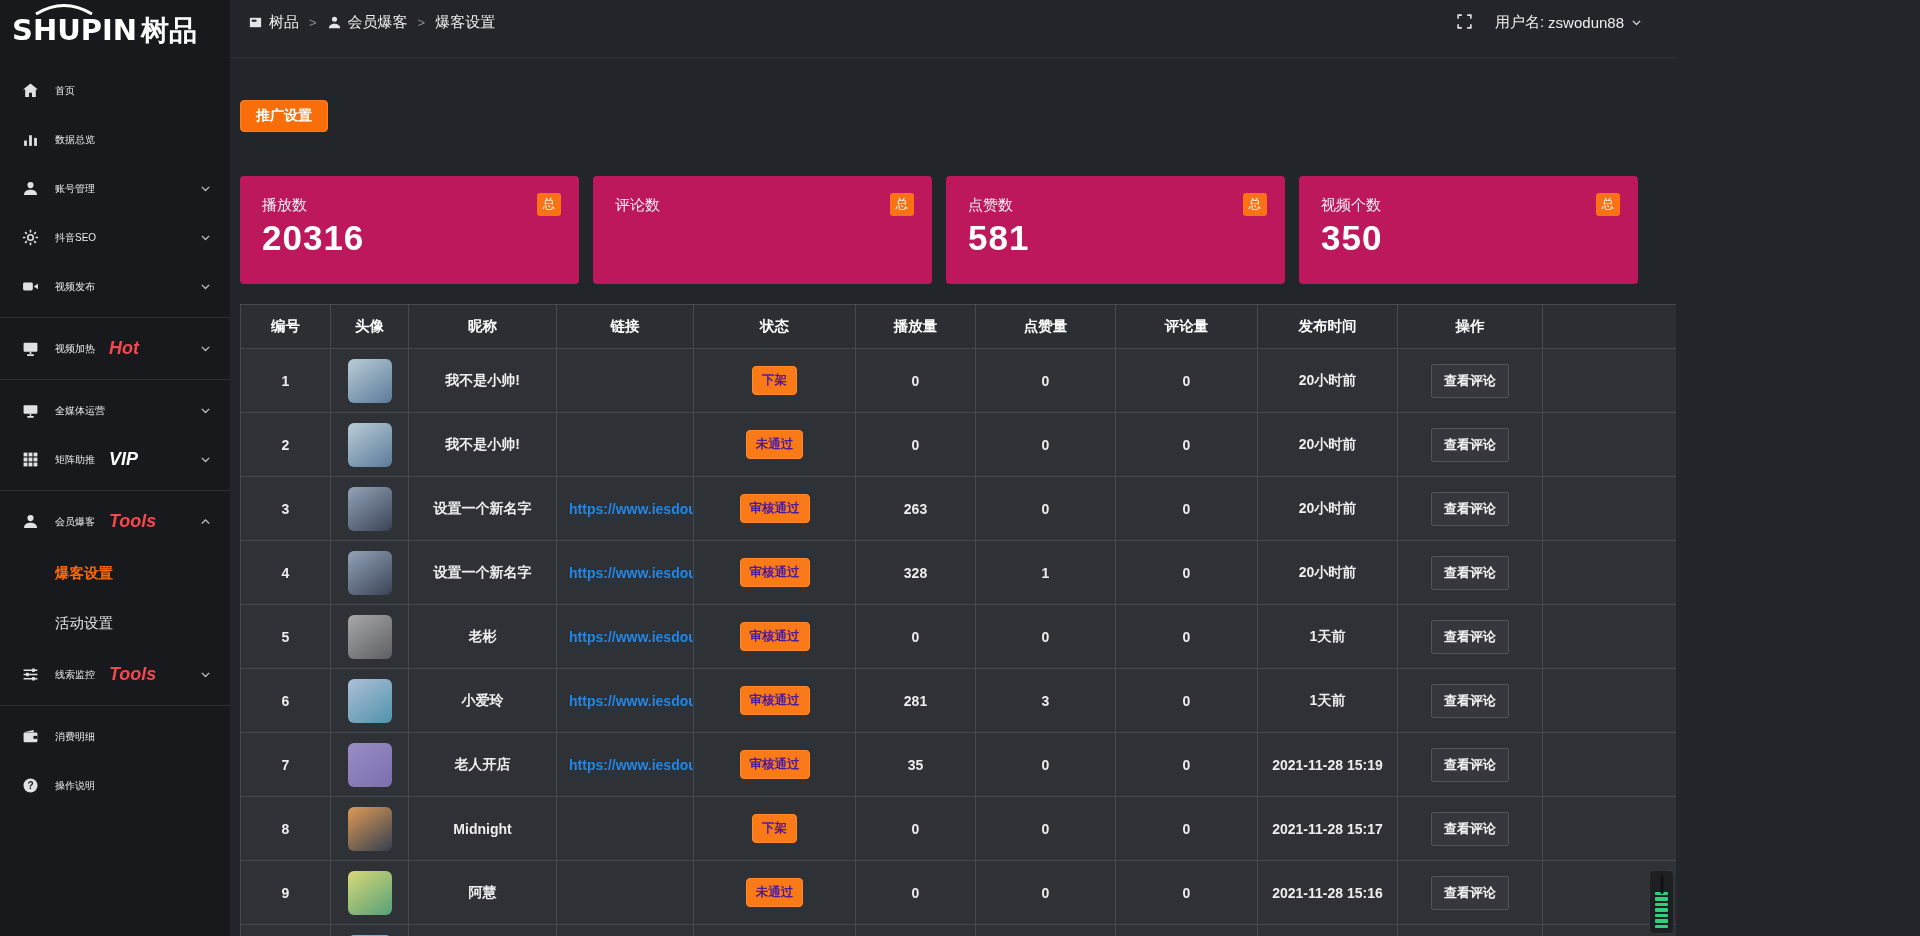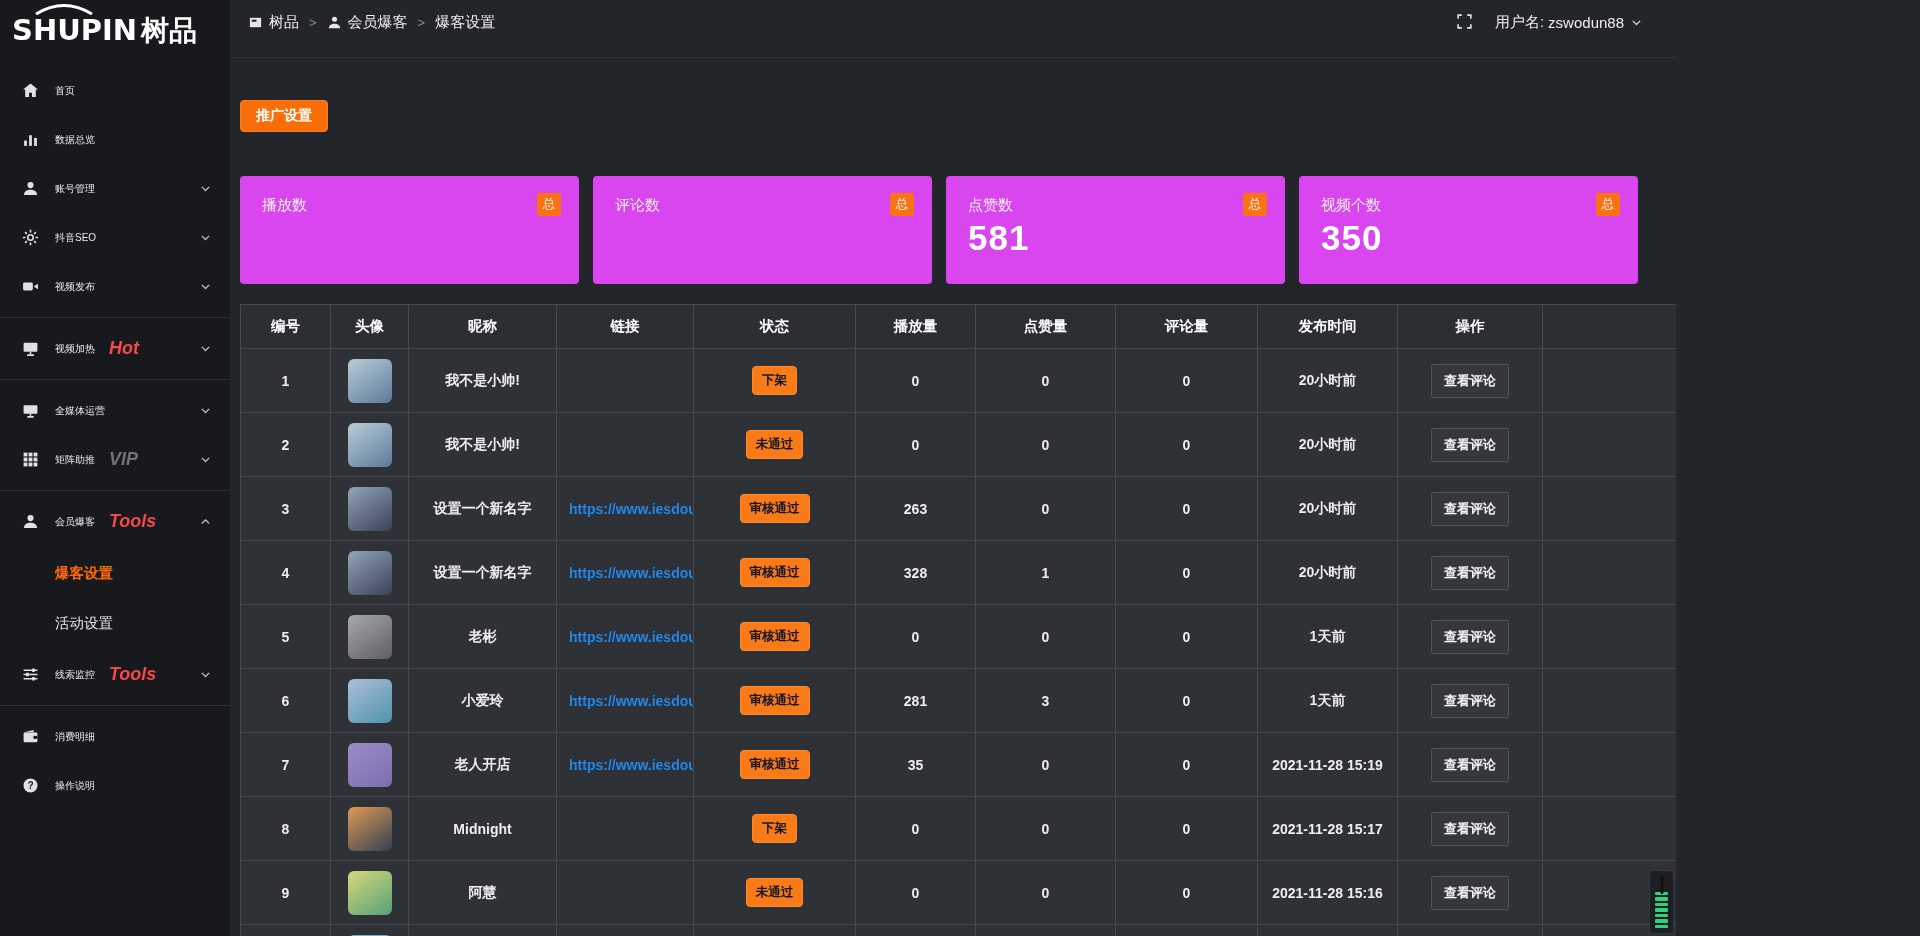--- a/index.html
+++ b/index.html
@@ -12,21 +12,21 @@
   .logo { position:relative; height:58px; padding:12px 0 0 12px; white-space:nowrap; cursor:pointer; }
   .logo-arc { position:absolute; left:32px; top:3px; }
   .logo-en { font-size:29px; font-weight:800; letter-spacing:0; color:#fff; font-family:"DejaVu Sans","Liberation Sans",sans-serif; }
   .logo-cn { font-size:28px; font-weight:800; color:#fff; margin-left:4px; }
   .menu { padding-top:8px; }
   .mi { display:flex; align-items:center; height:49px; padding:0 18px 0 22px; cursor:pointer; }
   .mic { width:18px; height:17px; color:#dfe1e4; display:inline-flex; }
   .mil { margin-left:15px; font-size:10px; color:#e9eaec; }
   .tag { margin-left:14px; font-size:18px; font-weight:bold; font-style:italic; }
   .tag.red  { color:#f5484d; }
-  .tag.gold { color:#737373; }
+  .tag.gold { color:#ffffff; }
   .chev { margin-left:auto; color:#b9bcc0; display:inline-flex; }
   .mdiv { height:1px; background:#2b2e33; margin:6px 0; }
   .sub { padding:2px 0 2px 0; }
   .si { height:50px; line-height:50px; padding-left:55px; font-size:14.5px; color:#e3e5e8; cursor:pointer; }
   .si.act { color:#ff6a00; font-weight:bold; }
 
   
   .main { flex:1; display:flex; flex-direction:column; background:#222529; overflow:hidden; }
   .topbar { height:58px; min-height:58px; display:flex; align-items:center;
     border-bottom:1px solid #2f3237; padding:0 33px 0 18px; }
@@ -39,37 +39,37 @@
   .user { display:flex; align-items:center; gap:4px; font-size:15px; color:#eceef0; cursor:pointer; }
   .user .chev2 { display:inline-flex; color:#cfd1d4; margin-left:2px; }
 
   .content { flex:1; padding:0 38px 0 10px; overflow:hidden; }
 
   .promo { display:inline-block; margin-top:42px; height:32px; padding:0 15px; background:#fa6e0a;
     border:1px solid #ff7d1e; border-radius:4px; color:#fff; font-size:14px; font-weight:bold; cursor:pointer; }
 
   
   .stats { display:flex; gap:14px; margin-top:44px; }
-  .card { position:relative; flex:1; height:108px; background:#d946ef; border-radius:4px; padding:20px 20px 0 22px; }
+  .card { position:relative; flex:1; height:108px; background:#be185d; border-radius:4px; padding:20px 20px 0 22px; }
   .card-label { font-size:15px; color:#f2f3f5; }
   .card-value { font-size:35px; font-weight:bold; color:#fff; margin-top:3px; letter-spacing:1px; }
   .card-badge { position:absolute; top:17px; right:18px; background:#fa7212; color:#fff; font-size:12.5px;
     padding:3px 6px; border-radius:3px; }
 
   
   .tablewrap { margin-top:20px; }
   table { width:100%; border-collapse:collapse; table-layout:fixed; background:#2e3136; }
   th { height:44px; background:#2b2e32; color:#fff; font-size:14.5px; font-weight:bold;
     border:1px solid #46494e; }
   td { height:64px; text-align:center; font-size:14px; font-weight:600; color:#eceef0;
     border:1px solid #46494e; overflow:hidden; white-space:nowrap; }
   td.linkcell { text-align:left; padding-left:12px; }
   td.linkcell a { color:#2186e8; text-decoration:none; font-weight:600; }
   .avatar { width:44px; height:44px; border-radius:6px; margin:0 auto; }
-  .badge { display:inline-block; background:#fa7a18; border:1px solid #ff8a2e; color:#0f172a; font-size:12.5px;
+  .badge { display:inline-block; background:#fa7a18; border:1px solid #ff8a2e; color:#4c1d95; font-size:12.5px;
     padding:5px 9px; border-radius:4px; cursor:default; }
   .viewbtn { display:inline-block; background:#34373b; border:1px solid #515458; color:#f2f3f5;
     font-size:13px; padding:7px 12px; border-radius:2px; cursor:pointer; }
 
   
   .floatw { position:absolute; right:2px; bottom:2px; width:25px; height:64px; background:#1d1f22;
     border:1px solid #33363b; border-radius:5px; display:flex; flex-direction:column; align-items:center;
     justify-content:flex-end; padding-bottom:5px; gap:2px; cursor:pointer; }
   .floatw .slot { position:absolute; top:5px; left:50%; transform:translateX(-50%); width:3px; height:18px;
     background:#0e1012; border-radius:2px; }
@@ -322,20 +322,21 @@
           </span>
         </span>
       </div>
     </header>
 
     <div class="content">
       <button class="promo">推广设置</button>
       <div class="stats" id="stats">
           <div class="card">
             <div class="card-label">播放数</div>
+    <div class="card-value">20316</div>
     <span class="card-badge">总</span>
           </div>
           <div class="card">
             <div class="card-label">评论数</div>
     <span class="card-badge">总</span>
           </div>
           <div class="card">
             <div class="card-label">点赞数</div>
     <div class="card-value">581</div>
     <span class="card-badge">总</span>

